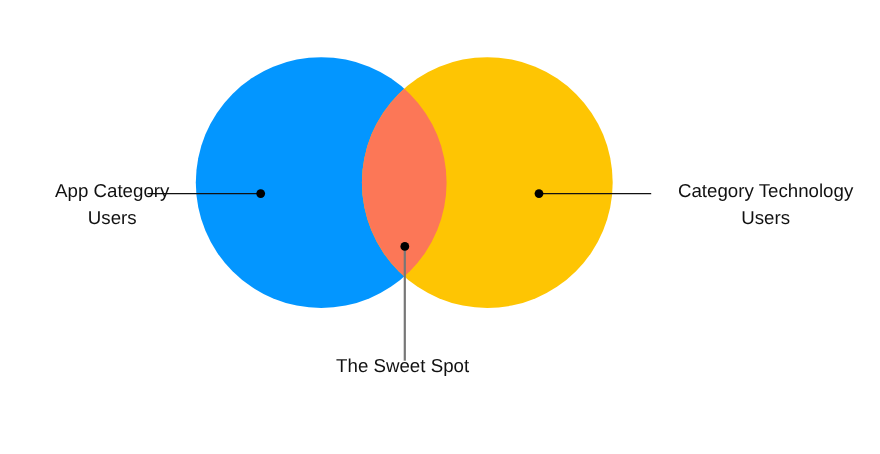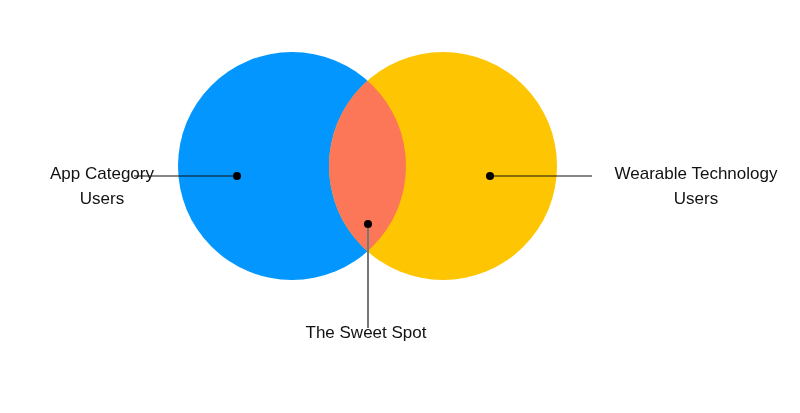--- a/index.html
+++ b/index.html
@@ -29,17 +29,17 @@
   <line x1="368" y1="224" x2="368" y2="328" stroke="#777" stroke-width="2"></line>
   <circle cx="368" cy="224" r="4" fill="#000"></circle>
 </svg>
 
 <div class="label" style="left:0px; top:161px; width:132px;margin-left:36px;">
   <div>App Category</div>
   <div>Users</div>
 </div>
 
 <div class="label" style="left:596px; top:161px; width:200px;">
-  <div>Wearable Technology</div>
+  <div>Category Technology</div>
   <div>Users</div>
 </div>
 
 <div class="label" style="left:266px; top:320px; width:200px;">The Sweet Spot</div>
 
 </body></html>

